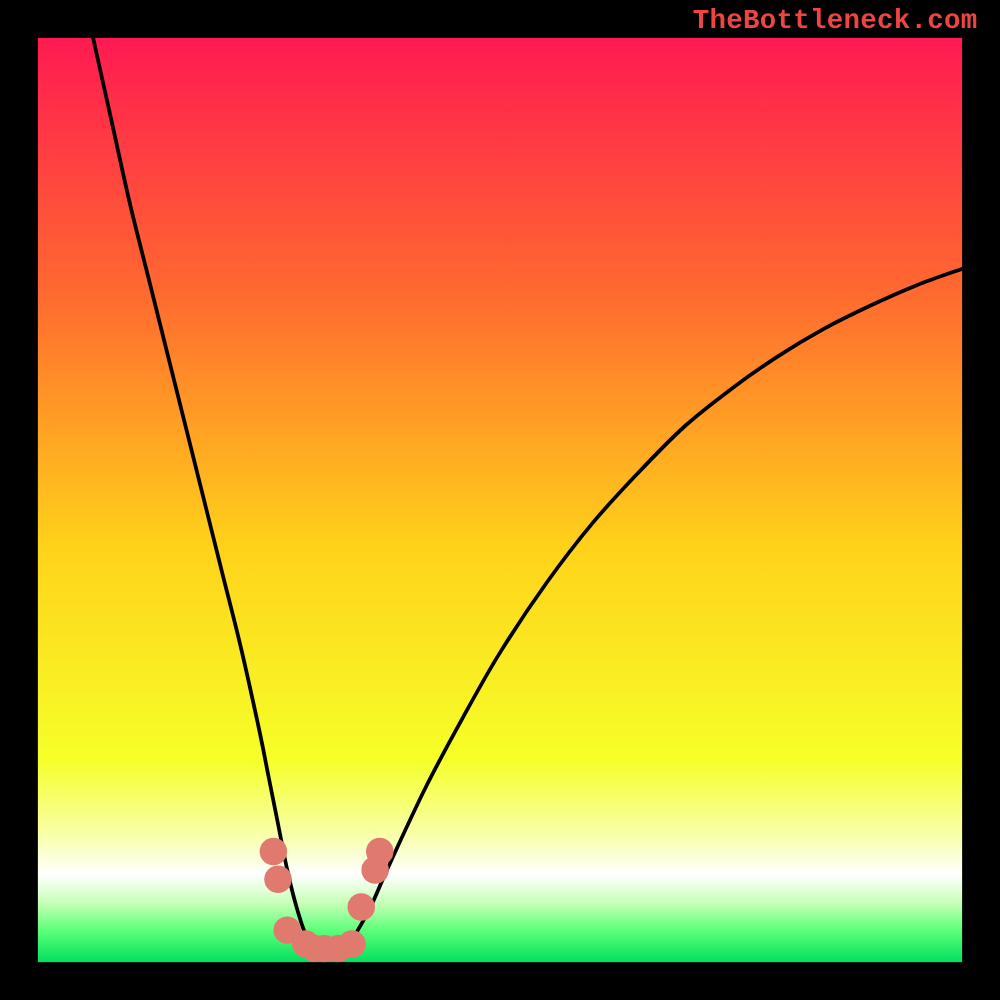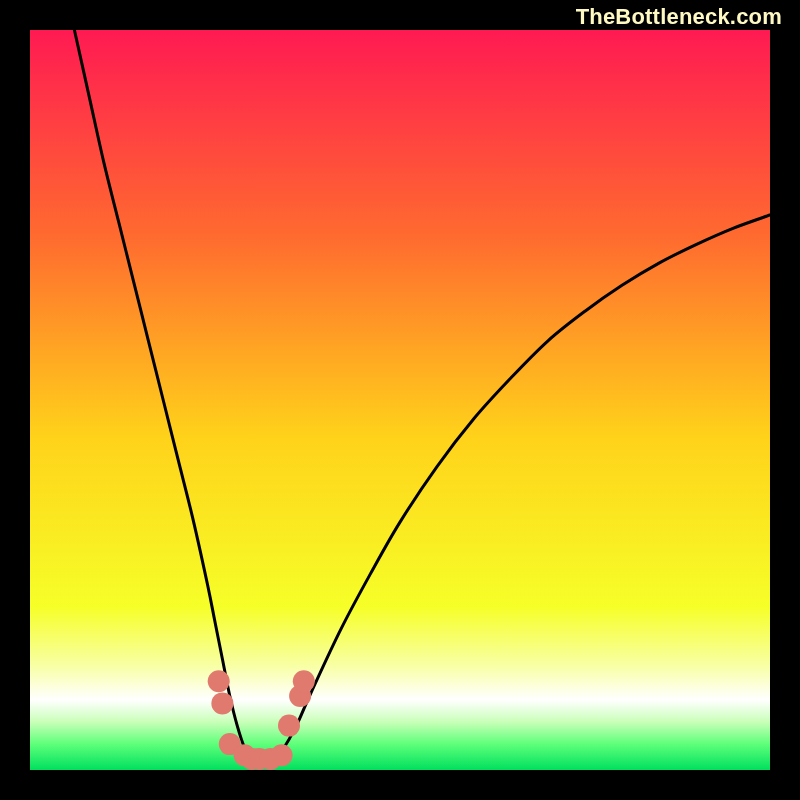--- a/index.html
+++ b/index.html
@@ -7,24 +7,24 @@
   .container {
     position: relative;
     width: 800px;
     height: 800px;
     background: #000;
   }
   .watermark {
     position: absolute;
     top: 4px;
     right: 18px;
-    font-family: Liberation Sans, sans-serif;
+    font-family: Liberation Mono, monospace;
     font-size: 22px;
     font-weight: 600;
-    color: #fef9c3;
+    color: #ef4444;
     letter-spacing: 0.2px;
   }
   .plot-area {
     position: absolute;
     left: 30px;
     top: 30px;
     width: 740px;
     height: 740px;
     overflow: hidden;
   }

